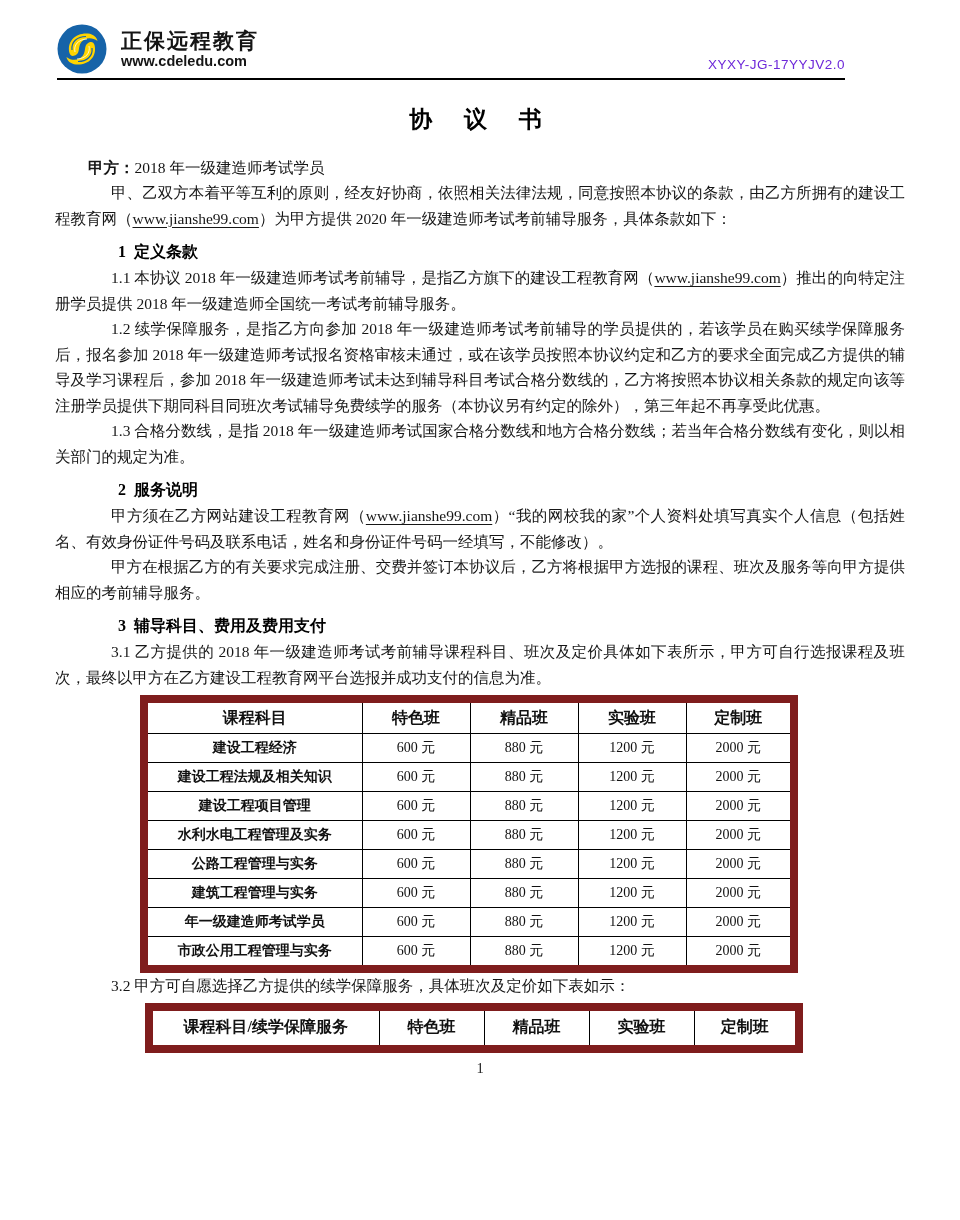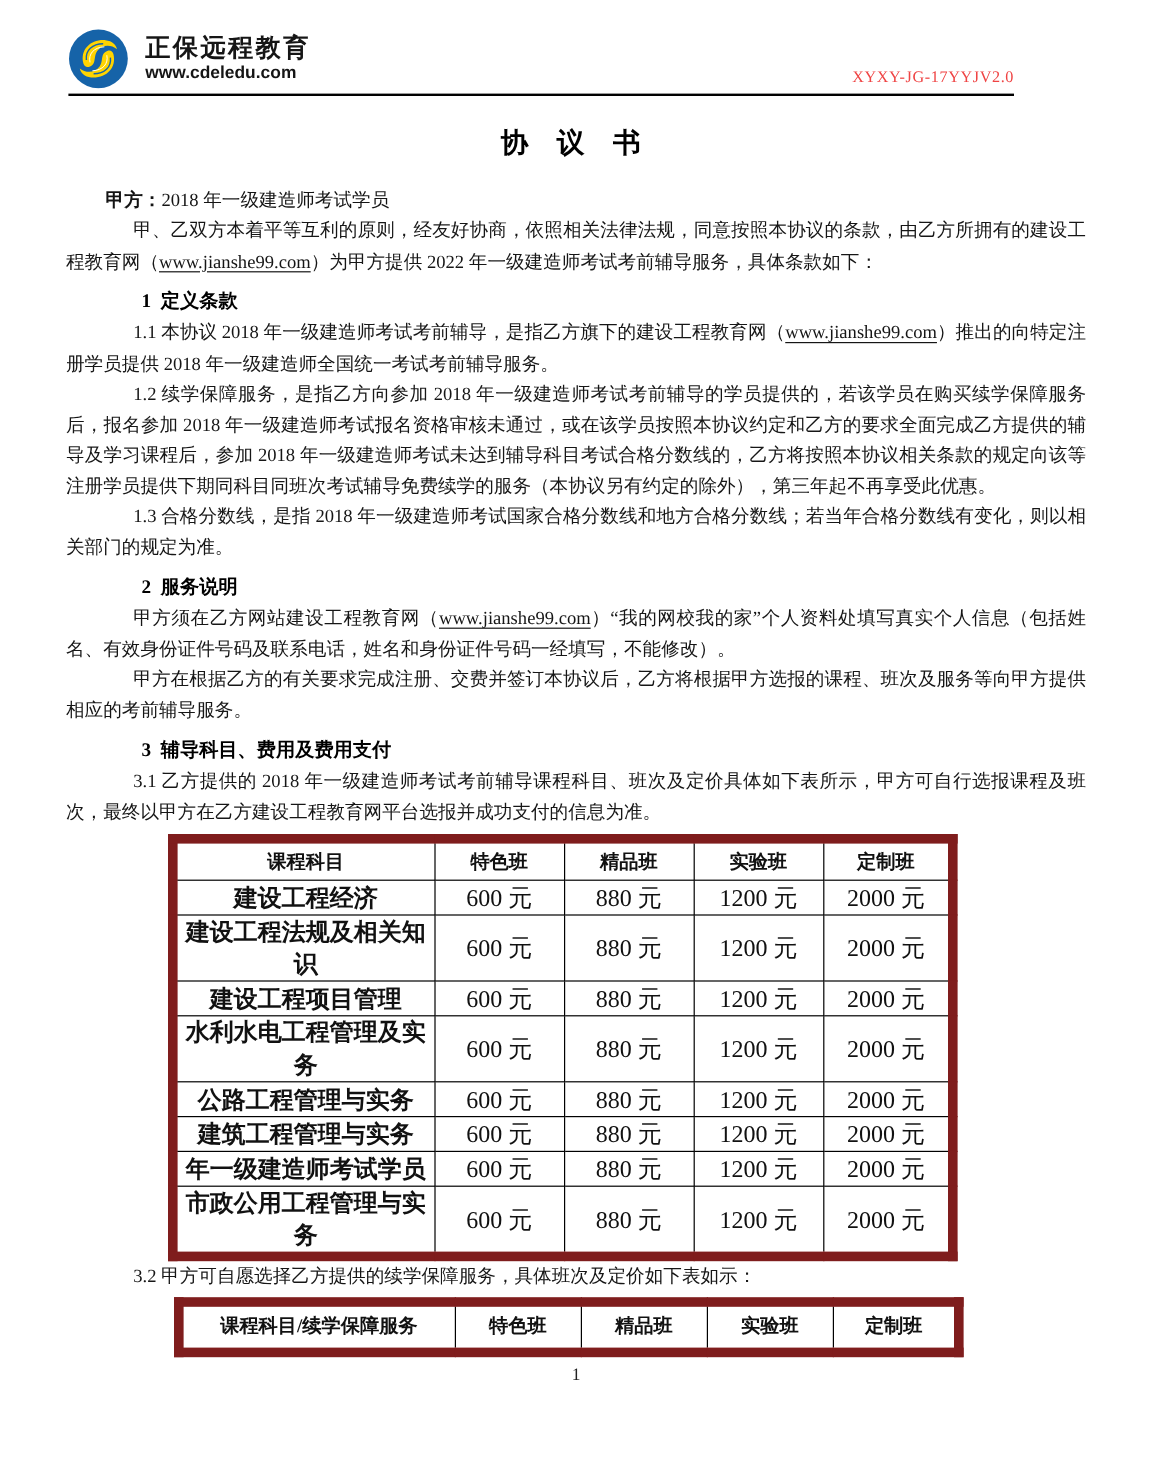--- a/index.html
+++ b/index.html
@@ -12,29 +12,29 @@
   .header{
     display:flex;justify-content:space-between;align-items:flex-end;
     padding:24px 115px 4px 57px;
   }
   .brand{display:flex;align-items:center;}
   .logo{width:50px;height:50px;flex:0 0 auto;}
   .brand-text{margin-left:14px;font-family:"Liberation Sans","DejaVu Sans",sans-serif;}
   .brand-name{font-size:21px;font-weight:700;letter-spacing:2px;color:#151515;line-height:24px;}
   .brand-url{font-size:14.5px;font-weight:700;color:#151515;line-height:17px;}
   .doc-number{
-    font-family:Liberation Serif, serif;
-    font-size:13.5px;color:#ef4444;letter-spacing:0.5px;padding-bottom:2px;
+    font-family:Liberation Sans, sans-serif;
+    font-size:13.5px;color:#6d28d9;letter-spacing:0.5px;padding-bottom:2px;
   }
   .rule{border-top:2px solid #000;margin:0 115px 0 57px;height:0;}
   
   .content{padding:0 55px;}
   .title{
     text-align:center;font-size:23px;font-weight:700;letter-spacing:9px;
-    margin-top:24px;color:#000;
+    margin-top:24px;color:#000;font-family:Liberation Mono, monospace;
   }
   .party{margin:0;font-size:15.5px;line-height:25px;}
   .party.first{margin-top:20px;}
   .party.second{margin-top:22px;}
   .party .plabel{font-weight:700;margin-left:33px;}
   p.bodyp{
     margin:0;font-size:15.5px;line-height:25.5px;text-align:justify;
     color:#161616;
   }
   p.indent{text-indent:56px;}
@@ -45,21 +45,21 @@
   }
   .intro{margin-top:22px;}
   
   table.fee-table{
     border-collapse:collapse;table-layout:fixed;width:650px;
     margin:5px 0 0 85px;border:8px solid #7f1d1d;
   }
   table.t2{margin-left:90px;margin-top:4px;padding-left:20px;}
   .fee-table th,.fee-table td{
     border:1px solid #000;text-align:center;vertical-align:middle;
-    padding:0 2px;font-size:20px;color:#111;
+    padding:0 2px;font-size:14px;color:#111;
   }
   .fee-table th{font-weight:700;height:30px;font-size:16px;}
   .fee-table td{height:28px;}
   .fee-table td.course{font-weight:700;}
   table.t1 col.c1{width:218px;}
   table.t1 col.cn{width:108px;}
   table.t2 col.c1{width:230px;}
   table.t2 col.cn{width:105px;}
   table.t2 th{height:34px;}
   .page-number{
@@ -91,21 +91,21 @@
     </div>
     <div class="doc-number">XYXY-JG-17YYJV2.0</div>
   </div>
   <div class="rule"></div>
 
   <div class="content">
     <div class="title">协 议 书</div>
 
     <p class="party first"><span class="plabel">甲方：</span><span>2018 年一级建造师考试学员</span></p>
 
-    <p class="bodyp indent intro"><span>甲、乙双方本着平等互利的原则，经友好协商，依照相关法律法规，同意按照本协议的条款，由乙方所拥有的建设工程教育网（</span><span class="u">www.jianshe99.com</span><span>）为甲方提供 2022 年一级建造师考试考前辅导服务，具体条款如下：</span></p>
+    <p class="bodyp indent intro"><span>甲、乙双方本着平等互利的原则，经友好协商，依照相关法律法规，同意按照本协议的条款，由乙方所拥有的建设工程教育网（</span><span class="u">www.jianshe99.com</span><span>）为甲方提供 2020 年一级建造师考试考前辅导服务，具体条款如下：</span></p>
 
     <p class="heading">1  定义条款</p>
     <p class="bodyp indent"><span>1.1 本协议 2018 年一级建造师考试考前辅导，是指乙方旗下的建设工程教育网（</span><span class="u">www.jianshe99.com</span><span>）推出的向特定注册学员提供 2018 年一级建造师全国统一考试考前辅导服务。</span></p>
     <p class="bodyp indent">1.2 续学保障服务，是指乙方向参加 2018 年一级建造师考试考前辅导的学员提供的，若该学员在购买续学保障服务后，报名参加 2018 年一级建造师考试报名资格审核未通过，或在该学员按照本协议约定和乙方的要求全面完成乙方提供的辅导及学习课程后，参加 2018 年一级建造师考试未达到辅导科目考试合格分数线的，乙方将按照本协议相关条款的规定向该等注册学员提供下期同科目同班次考试辅导免费续学的服务（本协议另有约定的除外），第三年起不再享受此优惠。</p>
     <p class="bodyp indent">1.3 合格分数线，是指 2018 年一级建造师考试国家合格分数线和地方合格分数线；若当年合格分数线有变化，则以相关部门的规定为准。</p>
 
     <p class="heading">2  服务说明</p>
     <p class="bodyp indent"><span>甲方须在乙方网站建设工程教育网（</span><span class="u">www.jianshe99.com</span><span>）“我的网校我的家”个人资料处填写真实个人信息（包括姓名、有效身份证件号码及联系电话，姓名和身份证件号码一经填写，不能修改）。</span></p>
     <p class="bodyp indent">甲方在根据乙方的有关要求完成注册、交费并签订本协议后，乙方将根据甲方选报的课程、班次及服务等向甲方提供相应的考前辅导服务。</p>
 

